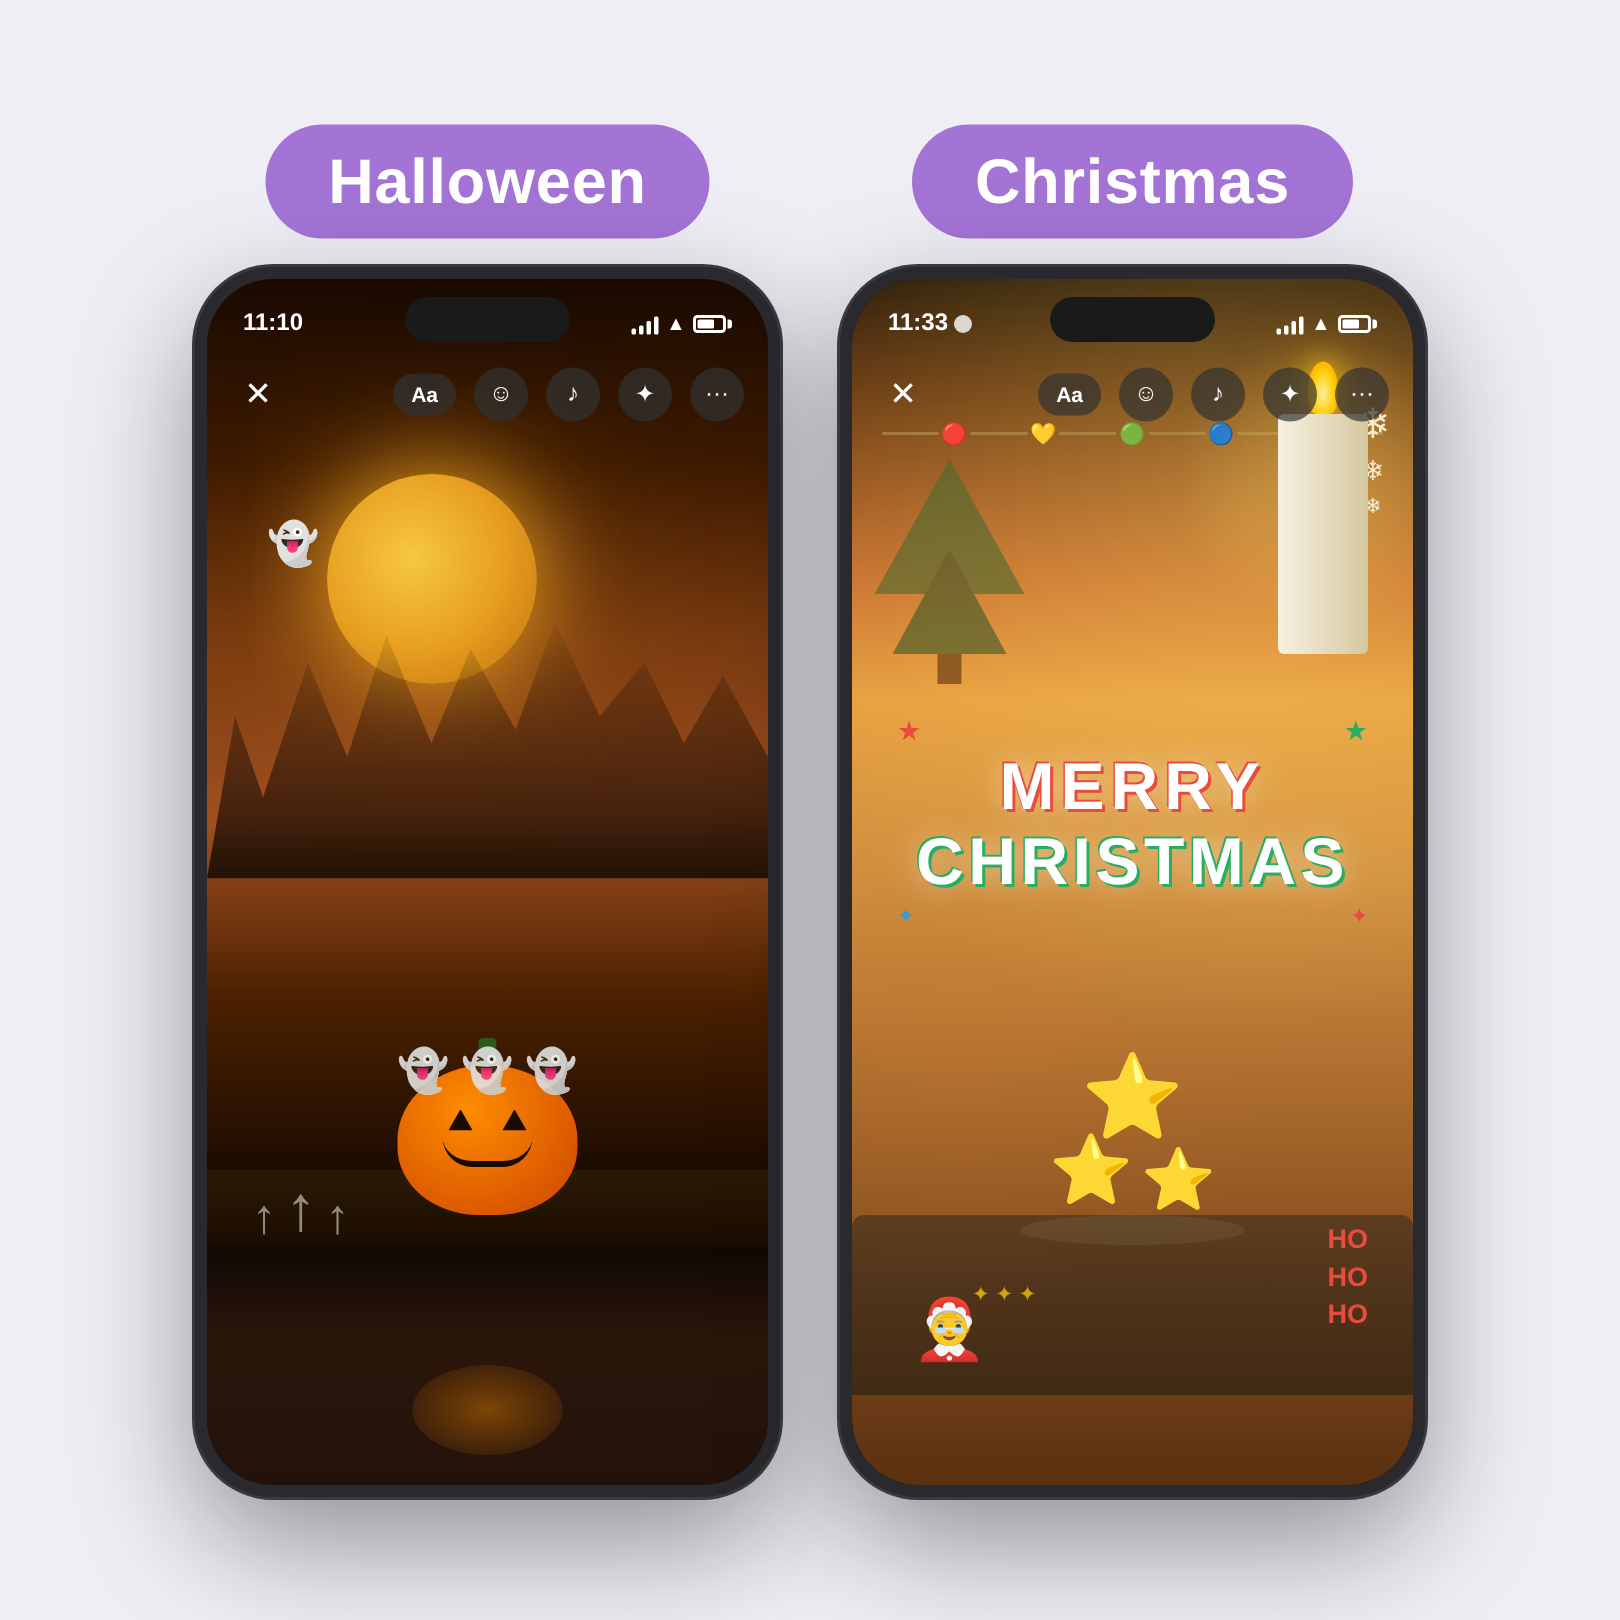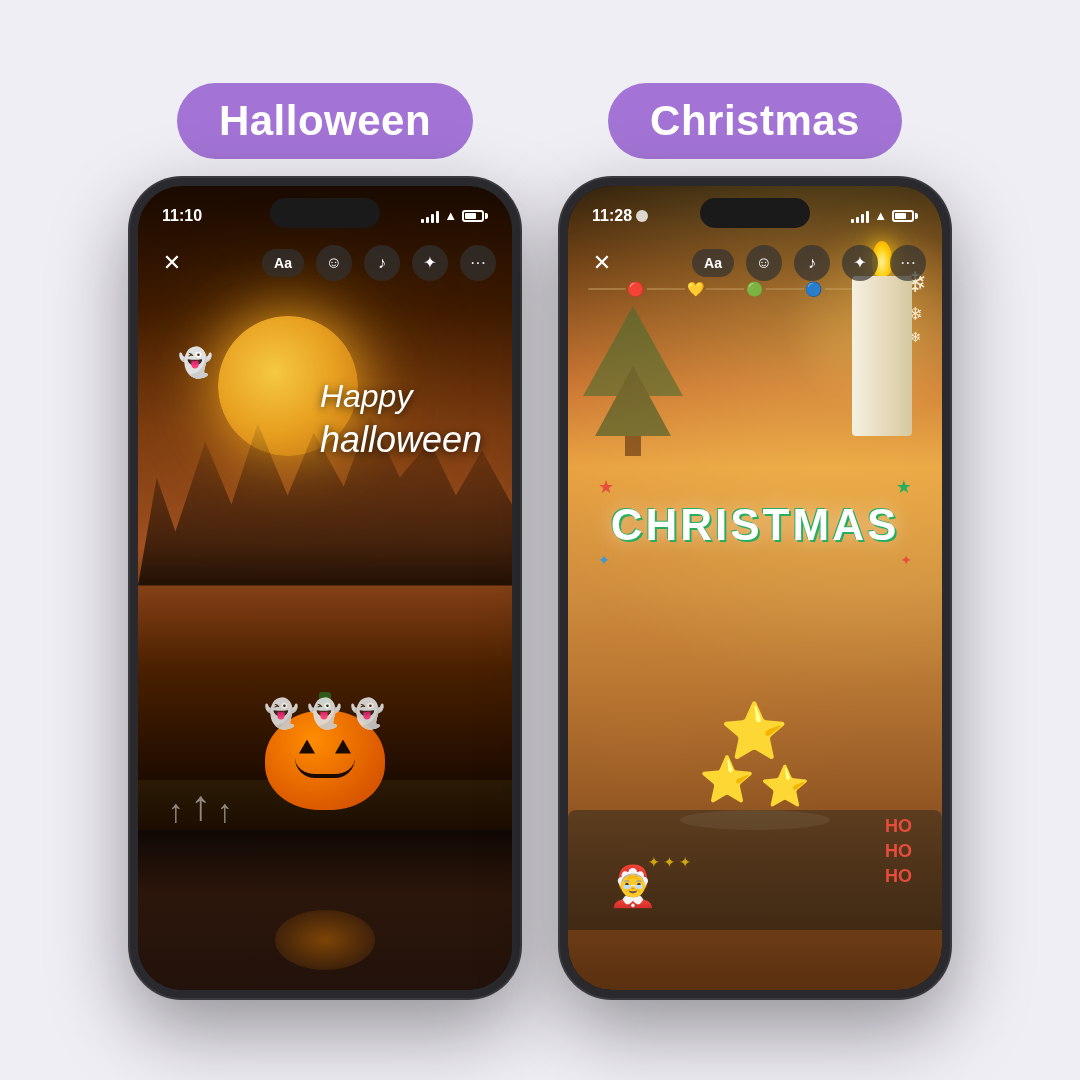--- a/index.html
+++ b/index.html
@@ -547,24 +547,20 @@
               <div class="pumpkin-face">
                 <div class="pumpkin-eyes">
                   <div class="pumpkin-eye"></div>
                   <div class="pumpkin-eye"></div>
                 </div>
                 <div class="pumpkin-mouth"></div>
               </div>
             </div>
           </div>
 
-          <div class="halloween-text">
-            <span>Happy</span>
-            <span style="font-size:36px;font-weight:400;">halloween</span>
-          </div>
 
           <div class="ghost-sticker">👻</div>
 
           <div class="ghost-row">
             <span class="ghost-small">👻</span>
             <span class="ghost-small">👻</span>
             <span class="ghost-small">👻</span>
           </div>
 
           <div class="arrows-area">
@@ -671,39 +667,40 @@
           </div>
 
           <div style="position:absolute;bottom:60px;left:0;right:0;height:120px;background:linear-gradient(180deg,rgba(80,55,30,0.8),rgba(60,40,20,0.9));border-radius:8px 8px 0 0;"></div>
 
           <div class="merry-christmas-text">
 
             <div style="display:flex;justify-content:space-between;margin-bottom:2px;padding:0 10px;">
               <span style="color:#e74c3c;font-size:18px;">★</span>
               <span style="color:#27ae60;font-size:18px;">★</span>
             </div>
+            <div class="merry-text">MERRY</div>
             <div class="christmas-text-line">CHRISTMAS</div>
             <div style="display:flex;justify-content:space-between;margin-top:2px;padding:0 10px;">
               <span style="color:#3498db;font-size:14px;">✦</span>
               <span style="color:#e74c3c;font-size:14px;">✦</span>
             </div>
           </div>
 
           <div class="ho-ho-text">HO<br>HO<br>HO</div>
 
           <div class="santa-sticker">🤶</div>
 
           <div style="position:absolute;bottom:120px;left:80px;color:#f1c40f;font-size:14px;opacity:0.8;">✦ ✦ ✦</div>
 
         </div>
 
         <div class="phone-notch"></div>
 
         <div class="status-bar">
-          <span class="status-time">11:28</span>
+          <span class="status-time">11:33</span>
           <div style="width:12px;height:12px;background:rgba(255,255,255,0.8);border-radius:50%;margin-left:4px;"></div>
           <div class="toolbar-spacer"></div>
           <div class="status-icons">
             <div class="signal-bars">
               <span></span>
                 <span></span>
                 <span></span>
                 <span></span>
             </div>
             <span class="wifi-icon">▲</span>

